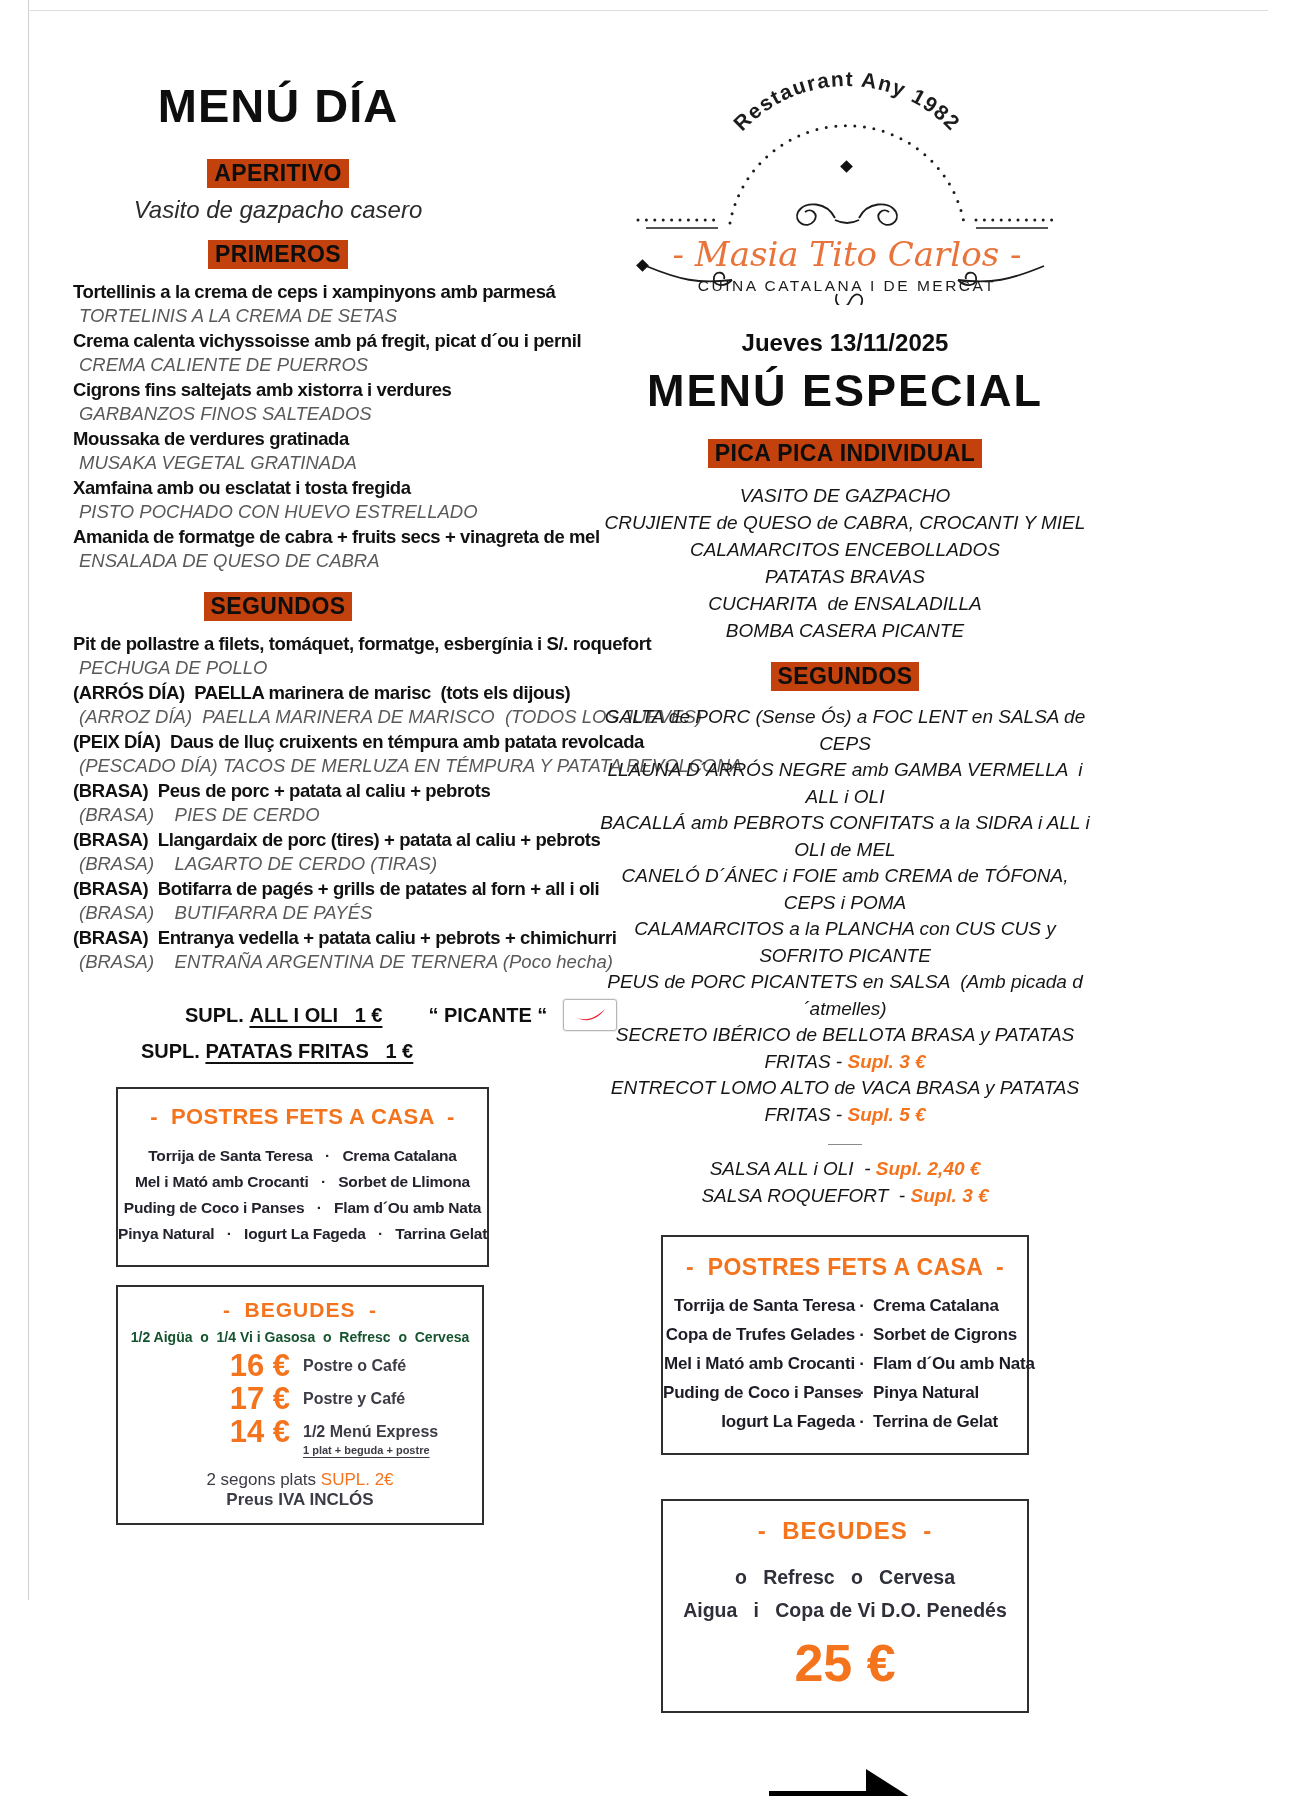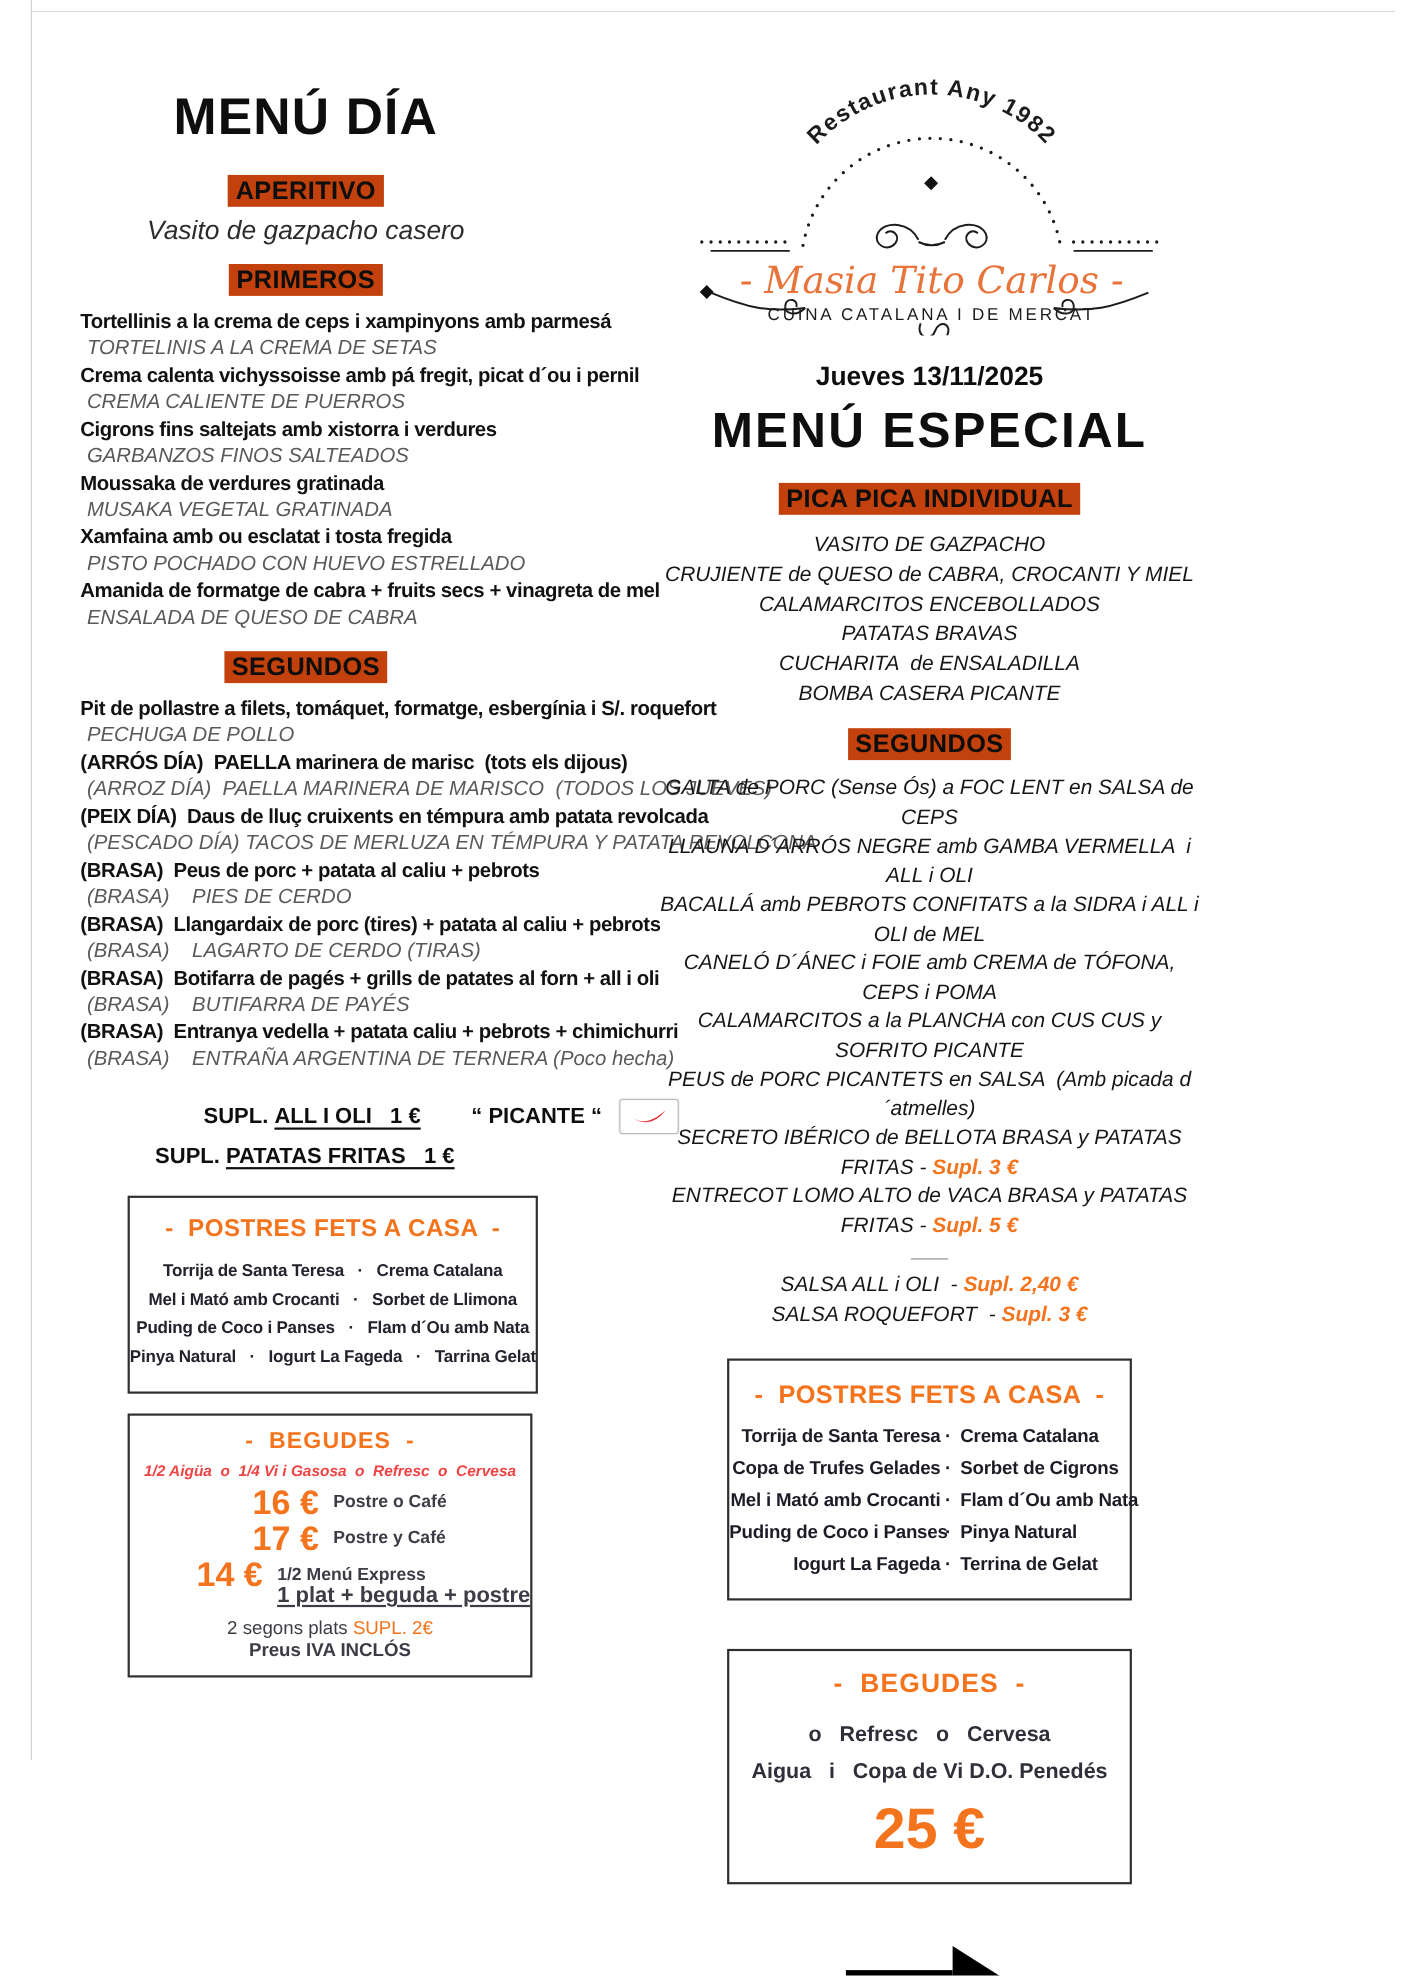--- a/index.html
+++ b/index.html
@@ -27,27 +27,27 @@
   .supl-underline{text-decoration:underline;text-underline-offset:4px;text-decoration-thickness:1.5px;}
   .picante{margin-left:46px;white-space:pre;}
   .chili-box{margin-left:16px;width:52px;height:30px;border:1px solid #b7b7b7;border-radius:3px;background:#fff;display:flex;align-items:center;justify-content:center;box-shadow:0 0 0 1px #eee;}
   .box{border:2px solid #2f2f2f;background:#fff;box-sizing:border-box;}
   .left-postres{margin-top:24px;margin-left:43px;width:373px;padding:15px 0 18px;text-align:center;}
   .box-title{color:#F4731D;font-weight:bold;font-size:22px;letter-spacing:.4px;white-space:pre;}
   .lp-lines{margin-top:13px;}
   .lp-line{font-size:15.5px;font-weight:bold;letter-spacing:-0.2px;color:#23232E;line-height:26px;white-space:pre;}
   .left-begudes{margin-top:18px;margin-left:43px;width:368px;padding:11px 0 13px;text-align:center;}
   .lb-title{color:#F4731D;font-weight:bold;font-size:21px;letter-spacing:1px;white-space:pre;}
-  .lb-sub{font-size:14px;font-weight:bold;color:#ef4444;margin-top:7px;white-space:pre;font-style:italic;}
+  .lb-sub{font-size:14px;font-weight:bold;color:#14532d;margin-top:7px;white-space:pre;}
   .lb-prices{margin-top:5px;}
   .lb-row{display:flex;align-items:flex-start;margin-top:2px;text-align:left;}
   .lb-price{width:172px;text-align:right;color:#F4731D;font-weight:bold;font-size:31px;line-height:31px;white-space:pre;}
   .lb-lab{margin-left:13px;padding-top:7px;}
   .lb-label{font-size:16px;font-weight:bold;color:#3C3C46;line-height:18px;white-space:pre;}
-  .lb-sub2{font-size:20px;font-weight:bold;color:#3C3C46;line-height:18px;text-decoration:underline;text-underline-offset:3px;white-space:pre;}
+  .lb-sub2{font-size:11px;font-weight:bold;color:#3C3C46;line-height:18px;text-decoration:underline;text-underline-offset:3px;white-space:pre;}
   .lb-sub2:empty{display:none;}
   .lb-note{margin-top:11px;font-size:17px;font-weight:normal;color:#3C3C46;white-space:pre;}
   .lb-note .orange{color:#F4731D;}
   .lb-footer{font-size:17px;font-weight:bold;color:#3C3C46;white-space:pre;}
 
   
   .col-right{position:absolute;left:595px;top:70px;width:500px;text-align:center;}
   .logo{display:block;margin:0 auto;}
   .date{margin-top:24px;font-size:24px;font-weight:bold;color:#0e0e0e;}
   .esp-title{margin-top:8px;font-size:45px;font-weight:bold;letter-spacing:2px;color:#0e0e0e;white-space:pre;}

